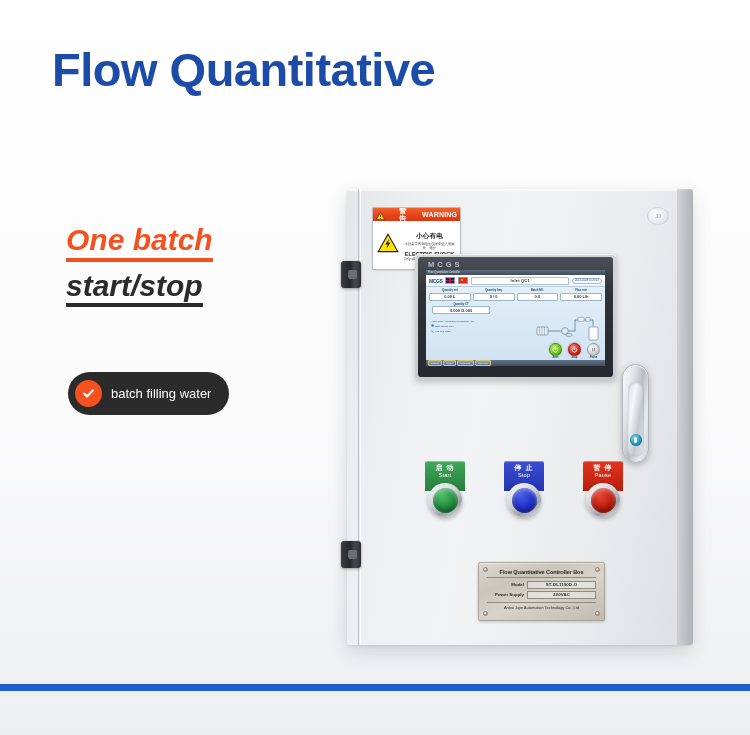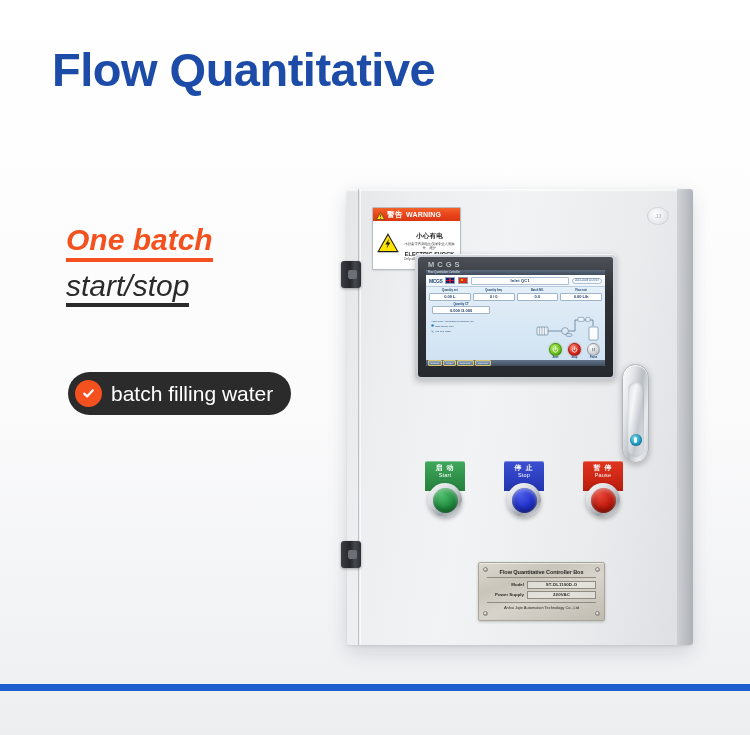--- a/index.html
+++ b/index.html
@@ -48,21 +48,21 @@
     font-weight: bold;
     font-style: italic;
     color: #f4511e;
     border-bottom: 4px solid #f4511e;
     display: inline-block;
     padding-bottom: 2px;
     line-height: 1.05;
   }
   .startstop {
     font-size: 30px;
-    font-weight: normal;
+    font-weight: bold;
     font-style: italic;
     color: #2b2b2b;
     border-bottom: 4px solid #2b2b2b;
     display: inline-block;
     padding-bottom: 2px;
     margin-top: 8px;
     line-height: 1.05;
   }
 
   
@@ -90,21 +90,21 @@
     border-radius: 50%;
     background: #f4511e;
     display: flex;
     align-items: center;
     justify-content: center;
     margin-right: 9px;
   }
   .pill-check svg { display: block; }
   .pill-label {
     color: #ffffff;
-    font-size: 21px;
+    font-size: 13px;
     white-space: nowrap;
   }
 
   
   .cabinet {
     position: absolute;
     left: 347px;
     top: 189px;
     width: 345px;
     height: 456px;
@@ -196,21 +196,21 @@
     border: 1px solid #b9bcc1;
     border-radius: 1px;
     overflow: hidden;
     box-shadow: 0 1px 2px rgba(0,0,0,0.10);
   }
   .warning-head {
     background: linear-gradient(180deg, #f4622a 0%, #e8421a 55%, #d93813 100%);
     height: 13px;
     display: flex;
     align-items: center;
-    gap: 2px;
+    gap: 14px;
     padding: 0 3px;
   }
   .warn-tri { display: block; }
   .warn-cn {
     color: #ffffff;
     font-size: 7.5px;
     font-weight: bold;
     letter-spacing: 0.5px;
     line-height: 1;
   }

